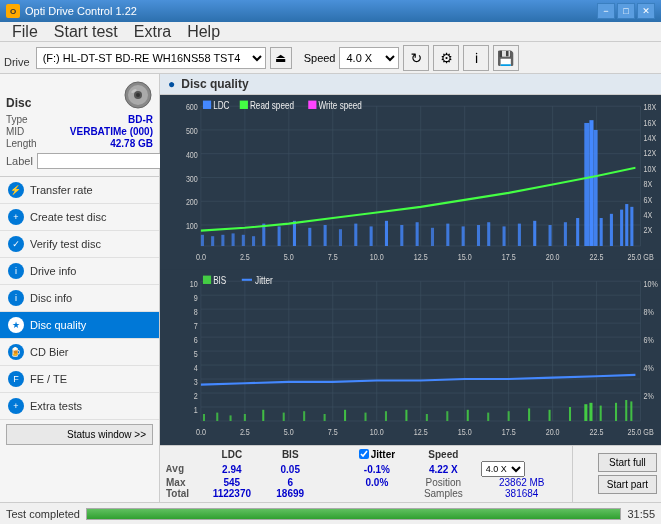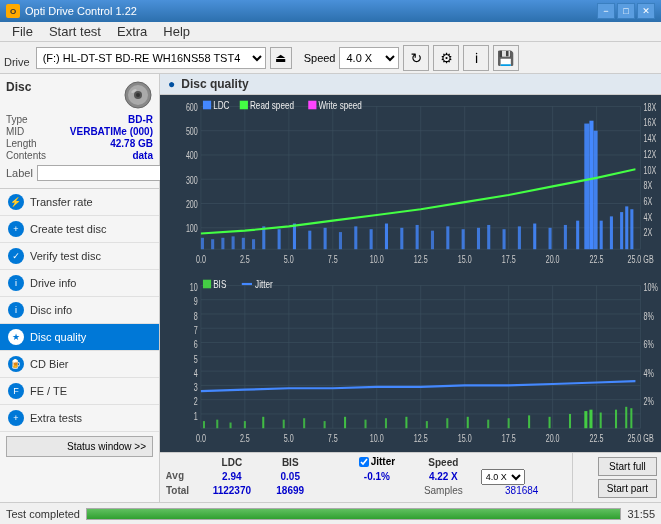--- a/index.html
+++ b/index.html
@@ -7,38 +7,38 @@
     
     
     .title-bar { background: linear-gradient(to bottom, #4a90d9, #2c6fad); color: white; height: 22px; display: flex; align-items: center; justify-content: space-between; padding: 0 6px; font-size: 11px; }
     .title-bar-left { display: flex; align-items: center; gap: 5px; }
     .title-bar-icon { width: 14px; height: 14px; background: #ffaa00; border-radius: 2px; display: flex; align-items: center; justify-content: center; font-size: 8px; color: #333; font-weight: bold; }
     .title-bar-controls { display: flex; gap: 2px; }
     .title-btn { width: 18px; height: 16px; background: #5a9de0; border: 1px solid #3a7fc0; color: white; font-size: 9px; display: flex; align-items: center; justify-content: center; cursor: pointer; }
 
     
     .menu-bar { background: #f0f0f0; height: 20px; display: flex; align-items: center; padding: 0 4px; border-bottom: 1px solid #ccc; }
-    .menu-item { padding: 2px 8px; cursor: pointer; font-size: 13px; color: #333; }
+    .menu-item { padding: 2px 8px; cursor: pointer; font-size: 16px; color: #333; }
 
     
     .toolbar { background: #f0f0f0; height: 32px; display: flex; align-items: center; padding: 0 4px; border-bottom: 1px solid #ccc; gap: 4px; }
     .toolbar-label { font-size: 11px; color: #333; margin-right: 2px; margin-top: 8px; }
     .drive-select { height: 22px; font-size: 11px; border: 1px solid #aaa; background: white; padding: 0 2px; min-width: 230px; }
     .eject-btn { width: 22px; height: 22px; background: #f0f0f0; border: 1px solid #aaa; display: flex; align-items: center; justify-content: center; cursor: pointer; font-size: 12px; }
     .speed-label { font-size: 11px; margin-left: 8px; }
     .speed-select { height: 22px; font-size: 11px; border: 1px solid #aaa; background: white; padding: 0 2px; width: 60px; }
     .toolbar-icon-btn { width: 26px; height: 26px; background: #f0f0f0; border: 1px solid #aaa; display: flex; align-items: center; justify-content: center; cursor: pointer; font-size: 14px; }
 
     
     .main-content { display: flex; height: calc(524px - 22px - 20px - 32px - 22px); }
 
     
     .sidebar { width: 160px; min-width: 160px; background: #f5f5f5; border-right: 1px solid #ccc; display: flex; flex-direction: column; }
     .disc-section { padding: 6px; border-bottom: 1px solid #ccc; }
-    .disc-header { display: flex; align-items: flex-start; justify-content: space-between; margin-bottom: 4px; }
+    .disc-header { display: flex; align-items: flex-end; justify-content: space-between; margin-bottom: 4px; }
     .disc-title { font-size: 12px; font-weight: bold; color: #333; }
     .disc-info-row { display: flex; justify-content: space-between; font-size: 10px; margin: 1px 0; }
     .disc-info-label { color: #555; }
     .disc-info-value { color: #0000cc; font-weight: bold; }
     .disc-label-row { display: flex; align-items: center; gap: 4px; margin-top: 3px; }
     .disc-label-input { height: 16px; border: 1px solid #aaa; font-size: 10px; flex: 1; padding: 0 2px; }
     .disc-label-btn { width: 18px; height: 18px; background: #f0f0f0; border: 1px solid #aaa; cursor: pointer; font-size: 10px; display: flex; align-items: center; justify-content: center; }
 
     .nav-item { display: flex; align-items: center; gap: 6px; padding: 5px 8px; cursor: pointer; font-size: 11px; color: #333; border-bottom: 1px solid #e0e0e0; }
     .nav-item.active { background: #0078d7; color: white; }
@@ -131,24 +131,20 @@
         <span class="disc-info-label">Type</span>
         <span class="disc-info-value">BD-R</span>
       </div>
       <div class="disc-info-row">
         <span class="disc-info-label">MID</span>
         <span class="disc-info-value">VERBATIMe (000)</span>
       </div>
       <div class="disc-info-row">
         <span class="disc-info-label">Length</span>
         <span class="disc-info-value">42.78 GB</span>
-      </div>
-      <div class="disc-info-row">
-        <span class="disc-info-label">Contents</span>
-        <span class="disc-info-value">data</span>
       </div>
       <div class="disc-label-row">
         <span class="disc-info-label">Label</span>
         <input class="disc-label-input" type="text" style="">
         <div class="disc-label-btn">✏</div>
       </div>
     </div>
 
     <div class="nav-item">
       <div class="nav-icon blue">⚡</div>
@@ -416,20 +412,29 @@
             <td></td>
             <td style="text-align:center; color:#0000cc; font-weight:bold;">-0.1%</td>
             <td style="text-align:center; color:#0000cc; font-weight:bold;">4.22 X</td>
             <td style="padding:0 3px;">
               <select style="font-size:9px; width:44px; height:16px;">
                 <option>4.0 X</option>
               </select>
             </td>
           </tr>
           <tr>
+            <td style="color:#555; font-weight:bold;">Max</td>
+            <td style="text-align:center; color:#0000cc; font-weight:bold;">545</td>
+            <td style="text-align:center; color:#0000cc; font-weight:bold;">6</td>
+            <td></td>
+            <td style="text-align:center; color:#0000cc; font-weight:bold;">0.0%</td>
+            <td style="text-align:center; color:#555;">Position</td>
+            <td style="text-align:center; color:#0000cc;">23862 MB</td>
+          </tr>
+          <tr>
             <td style="color:#555; font-weight:bold;">Total</td>
             <td style="text-align:center; color:#0000cc; font-weight:bold;">1122370</td>
             <td style="text-align:center; color:#0000cc; font-weight:bold;">18699</td>
             <td></td>
             <td></td>
             <td style="text-align:center; color:#555;">Samples</td>
             <td style="text-align:center; color:#0000cc;">381684</td>
           </tr>
         </tbody>
           </table>

